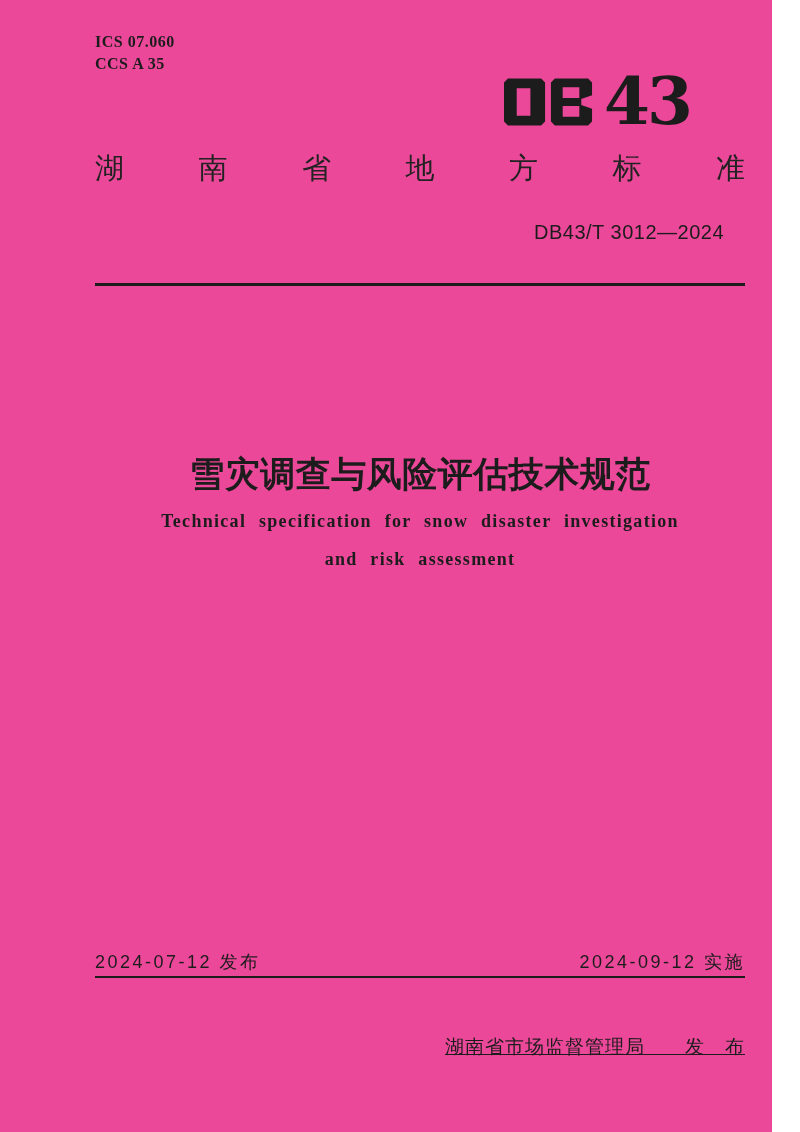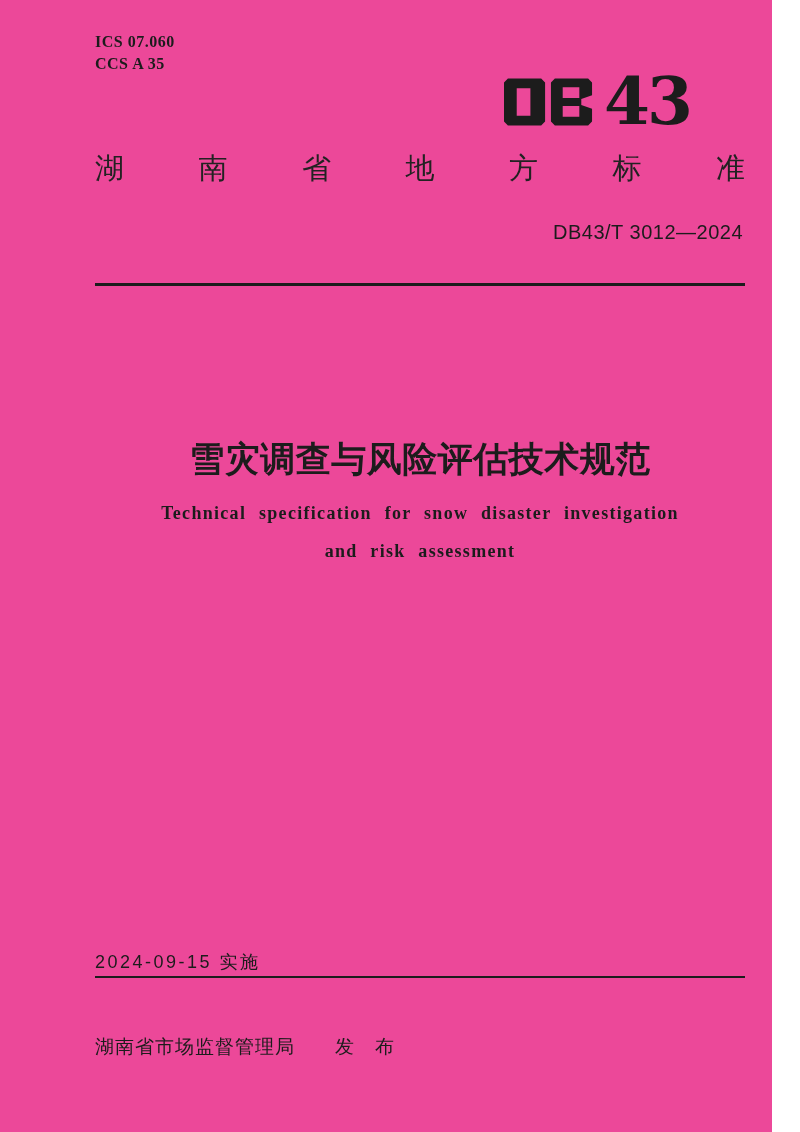--- a/index.html
+++ b/index.html
@@ -57,58 +57,59 @@
     width: 650px;
     font-size: 29px;
     font-weight: 500;
     color: #222222;
     text-align: justify;
     text-align-last: justify;
     line-height: 40px;
   }
 
   .standard-number {
-    left: 110px;
+    left: 91px;
     top: 221px;
     width: 633px;
     text-align: right;
     font-size: 20px;
     font-weight: 500;
     letter-spacing: 0.5px;
   }
 
   .rule-top {
     left: 95px;
     top: 283px;
     width: 650px;
     height: 3px;
     background: #1c1c1c;
   }
 
   .title-cn {
     left: 95px;
-    top: 436px;
+    top: 451px;
     width: 650px;
     text-align: center;
     font-size: 35px;
     font-weight: 700;
     letter-spacing: 0.5px;
     color: #1c1c1c;
   }
 
   .title-en-line1, .title-en-line2 {
     left: 95px;
     width: 650px;
     text-align: center;
     font-family: "Liberation Serif", serif;
     font-weight: bold;
     font-size: 18px;
     letter-spacing: 1.3px;
     word-spacing: 7px;
     color: #1c1c1c;
+    margin-top: 8px;
   }
   .title-en-line1 { top: 503px; }
   .title-en-line2 { top: 541px; text-align: center; }
 
   .dates-row {
     left: 95px;
     top: 950px;
     width: 650px;
     display: flex;
     justify-content: space-between;
@@ -122,24 +123,25 @@
     top: 976px;
     width: 650px;
     height: 2px;
     background: #1c1c1c;
   }
 
   .publisher {
     left: 95px;
     top: 1034px;
     width: 650px;
-    text-align: left;
+    text-align: right;
     font-size: 19px;
     letter-spacing: 1px;
     color: #1c1c1c;
+    text-decoration: underline;
   }
 </style>
 </head>
 <body>
 
 <div class="page">
 
   <div class="abs ics-code">ICS 07.060</div>
 
   <div class="abs ccs-code">CCS A 35</div>
@@ -161,20 +163,21 @@
 
   <div class="abs rule-top"></div>
 
   <div class="abs title-cn">雪灾调查与风险评估技术规范</div>
 
   <div class="abs title-en-line1">Technical specification for snow disaster investigation</div>
 
   <div class="abs title-en-line2">and risk assessment</div>
 
   <div class="abs dates-row">
-    <span>2024-09-15 实施</span>
+    <span>2024-07-12 发布</span>
+    <span>2024-09-12 实施</span>
   </div>
 
   <div class="abs rule-bottom"></div>
 
   <div class="abs publisher">湖南省市场监督管理局　　发　布</div>
 
 </div>
 
 </body></html>

